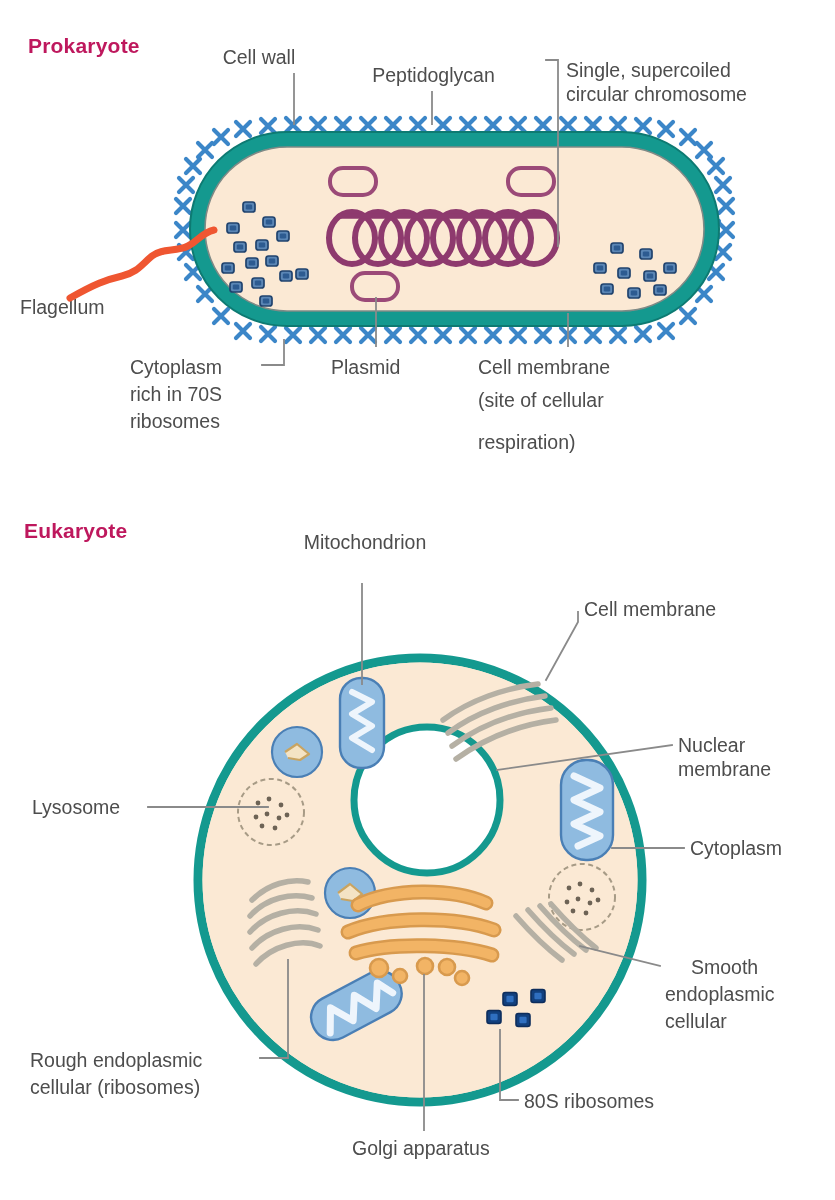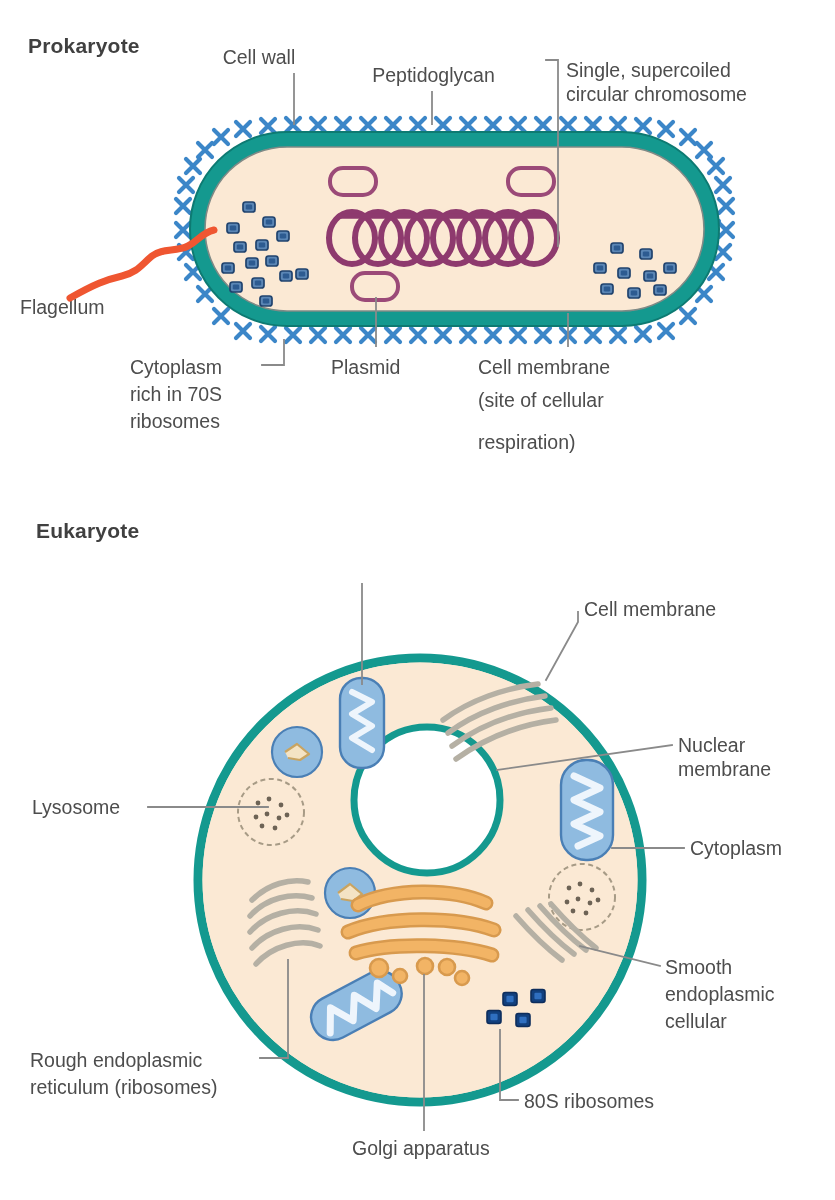--- a/index.html
+++ b/index.html
@@ -4,21 +4,21 @@
 <style>
   html,body{margin:0;padding:0;background:#ffffff;}
   body{
     width:835px;height:1200px;position:relative;overflow:hidden;
     font-family:"Liberation Sans","DejaVu Sans",sans-serif;
     color:#4a4a4a;
   }
   #stage{position:absolute;inset:0;width:835px;height:1200px;}
   svg.diagram{position:absolute;left:0;top:0;width:835px;height:1200px;}
   .sec-title{
-    position:absolute;font-weight:bold;font-size:21px;color:#404040;
+    position:absolute;font-weight:bold;font-size:21px;color:#be185d;
     letter-spacing:.2px;white-space:nowrap;
   }
   .lbl{
     position:absolute;font-size:19.5px;line-height:24px;color:#4d4d4d;
     white-space:pre;
   }
   .lbl.center{text-align:center;}
   .nuc-label{
     position:absolute;font-size:19.5px;color:#3a3a3a;text-align:center;
     white-space:nowrap;
@@ -43,40 +43,41 @@
   <div class="lbl" style="left:130px;top:355px;">Cytoplasm</div>
   <div class="lbl" style="left:130px;top:382px;">rich in 70S</div>
   <div class="lbl" style="left:130px;top:409px;">ribosomes</div>
 
   <div class="lbl" style="left:331px;top:355px;">Plasmid</div>
 
   <div class="lbl" style="left:478px;top:355px;">Cell membrane</div>
   <div class="lbl" style="left:478px;top:388px;">(site of cellular</div>
   <div class="lbl" style="left:478px;top:430px;">respiration)</div>
 
-  <div class="sec-title" style="left:36px;top:519px;text-align:center;">Eukaryote</div>
-
+  <div class="sec-title" style="left:24px;top:519px;text-align:center;">Eukaryote</div>
+
+  <div class="lbl center" style="left:205px;top:530px;width:320px;">Mitochondrion</div>
 
   <div class="lbl" style="left:584px;top:597px;">Cell membrane</div>
 
   <div class="lbl" style="left:678px;top:733px;">Nuclear</div>
   <div class="lbl" style="left:678px;top:757px;">membrane</div>
 
   <div class="lbl" style="left:690px;top:836px;">Cytoplasm</div>
 
   <div class="lbl" style="left:32px;top:795px;">Lysosome</div>
 
   <div class="nuc-label" style="left:367px;top:787px;width:120px;">Nucleus</div>
 
-  <div class="lbl" style="left:665px;top:955px;">Smooth</div>
+  <div class="lbl" style="left:691px;top:955px;">Smooth</div>
   <div class="lbl" style="left:665px;top:982px;">endoplasmic</div>
   <div class="lbl" style="left:665px;top:1009px;">cellular</div>
 
   <div class="lbl" style="left:30px;top:1048px;">Rough endoplasmic</div>
-  <div class="lbl" style="left:30px;top:1075px;">reticulum (ribosomes)</div>
+  <div class="lbl" style="left:30px;top:1075px;">cellular (ribosomes)</div>
 
   <div class="lbl" style="left:524px;top:1089px;">80S ribosomes</div>
 
   <div class="lbl" style="left:352px;top:1136px;">Golgi apparatus</div>
 
   <svg class="diagram" viewBox="0 0 835 1200" xmlns="http://www.w3.org/2000/svg">
     <defs>
 
       <g id="pgX">
         <path d="M-7,-7 L7,7 M7,-7 L-7,7" stroke="#3b86c8" stroke-width="4.2" stroke-linecap="round" fill="none"></path>

